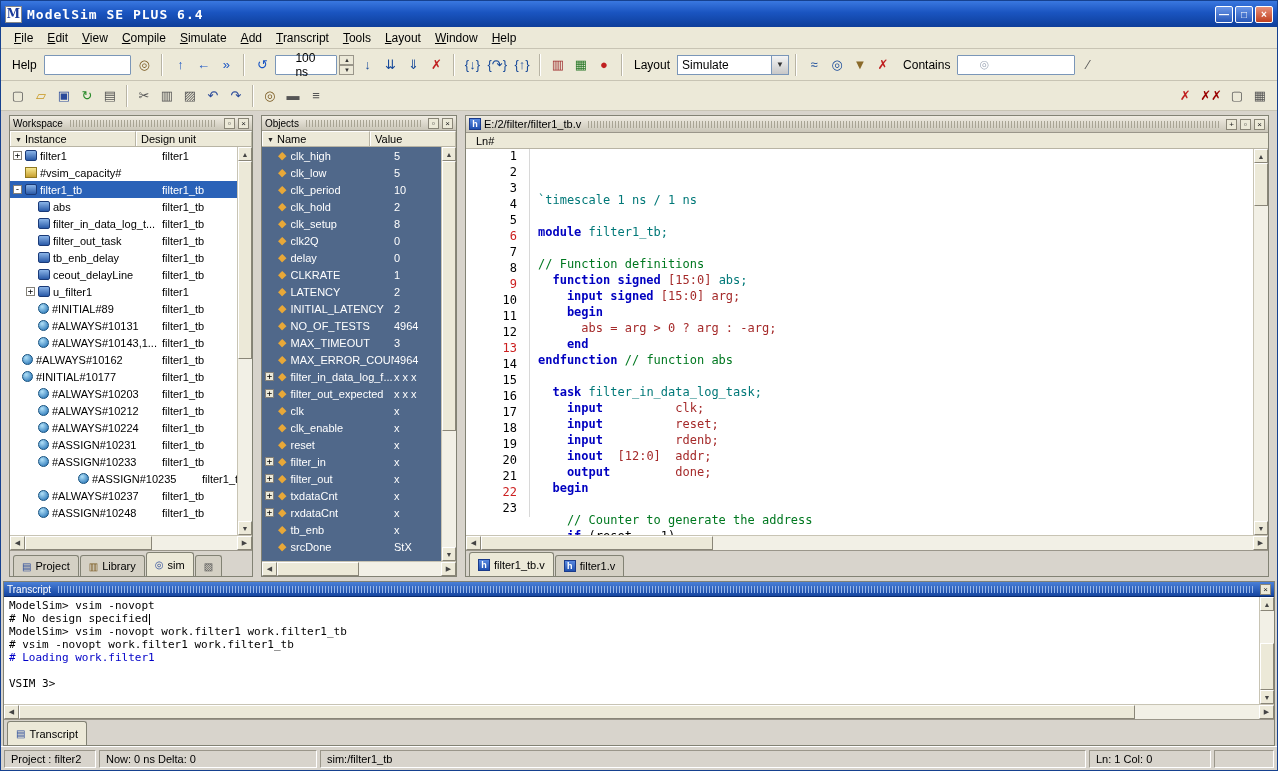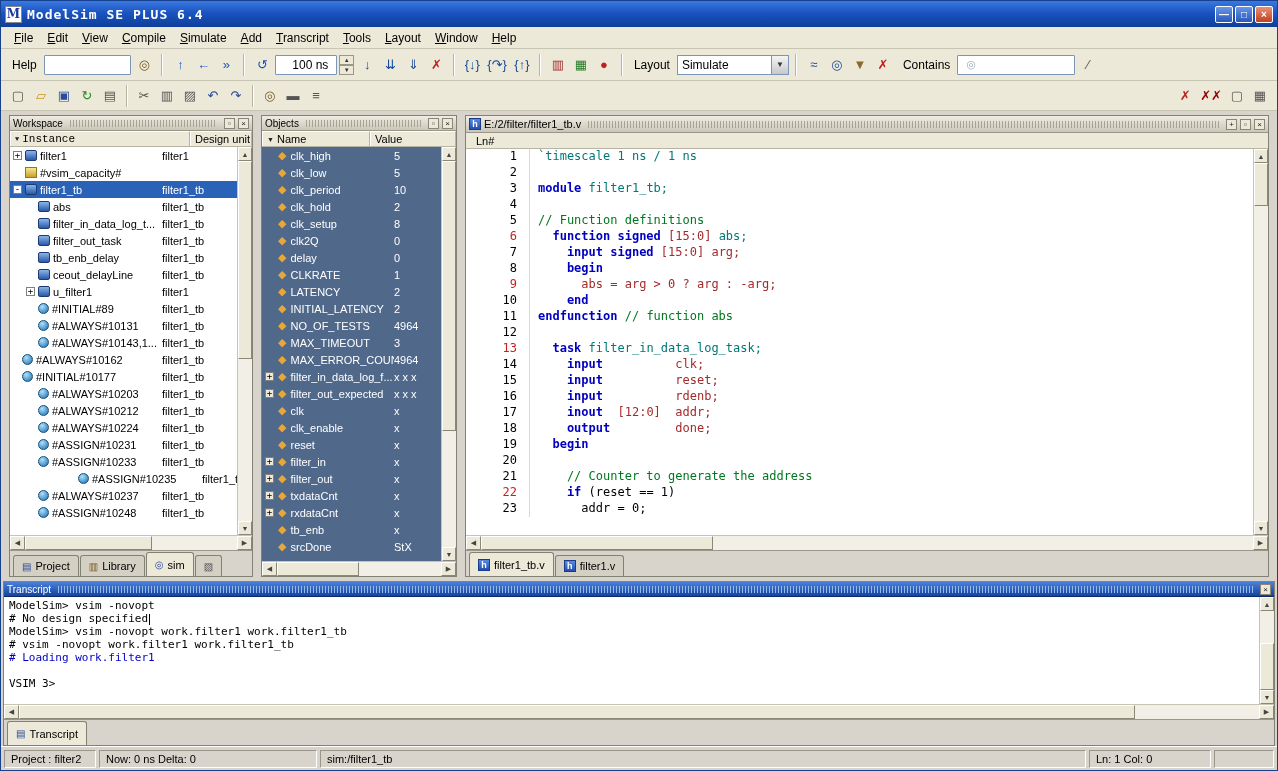--- a/index.html
+++ b/index.html
@@ -17,21 +17,21 @@
 
 .menubar{height:22px;flex:none;background:#ece9d8;border-bottom:1px solid #c8c4b4;display:flex;align-items:center;padding:0 6px;}
 .menu-item{padding:3px 7px;white-space:nowrap;}
 .toolbar{flex:none;background:#ece9d8;display:flex;align-items:center;padding:2px 6px;border-bottom:1px solid #c8c4b4;gap:2px;}
 .toolbar.t1{height:32px;}
 .toolbar.t2{height:30px;}
 .tgroup{display:flex;align-items:center;gap:1px;}
 .tbtn{min-width:22px;height:22px;padding:0 2px;display:flex;align-items:center;justify-content:center;font-size:13px;border:1px solid transparent;border-radius:2px;white-space:nowrap;}
 .tsep{width:2px;height:22px;border-left:1px solid #b8b4a4;border-right:1px solid #fff;margin:0 4px;flex:none;}
 .tlabel{padding:0 5px;font-size:12px;white-space:nowrap;}
-.tinput{height:20px;background:#fff;border:1px solid #7a96b8;border-radius:1px;padding:0 8px;font-size:12px;display:flex;align-items:center;}
+.tinput{height:20px;background:#fff;border:1px solid #7a96b8;border-radius:1px;padding:0 21px;font-size:12px;display:flex;align-items:center;}
 .help-input{width:88px;}
 .time-box{width:62px;justify-content:flex-end;}
 .spin{display:flex;flex-direction:column;width:15px;height:20px;flex:none;}
 .spin span{flex:1;background:#ece9d8;border:1px solid #9a968a;font-size:6px;display:flex;align-items:center;justify-content:center;color:#333;}
 .combo{width:112px;height:20px;background:#fff;border:1px solid #7a96b8;display:flex;align-items:center;flex:none;}
 .combo .val{flex:1;padding:0 4px;overflow:hidden;white-space:nowrap;}
 .combo .drop{width:17px;height:100%;background:linear-gradient(#f4f4f4,#c8c8c8);border-left:1px solid #7a96b8;display:flex;align-items:center;justify-content:center;font-size:8px;color:#333;}
 .contains-input{width:118px;gap:3px;}
 .inicon{color:#9aa4b4;font-size:11px;}
 .spacer{flex:1;}
@@ -92,21 +92,21 @@
 .tab.active{height:24px;background:#ece9d8;}
 .tabicon{font-size:10px;}
 .hicon{width:12px;height:12px;background:linear-gradient(#5a8ae0,#2050b0);color:#fff;font-size:9px;font-weight:bold;display:flex;align-items:center;justify-content:center;border:1px solid #1a3a8a;flex:none;}
 
 
 .lnhead{height:16px;flex:none;background:#ece9d8;border-bottom:1px solid #b8b4a4;font-size:11px;padding-left:10px;display:flex;align-items:center;}
 .codearea{flex:1;overflow:hidden;font-family:"DejaVu Sans Mono",monospace;font-size:12px;background:#fff;min-width:0;}
 .crow{height:16px;display:flex;white-space:pre;}
 .ln{width:64px;flex:none;text-align:right;padding-right:12px;color:#000;border-right:1px solid #d8d8d8;}
 .ln.red{color:#cc2020;}
-.ctext{padding-left:8px;}
+.ctext{padding-left:8px;margin-top:44px;}
 .sg-kw{color:#0000c0;font-weight:bold;}
 .sg-id{color:#a52a2a;}
 .sg-cm{color:#007820;}
 .sg-tl{color:#007878;}
 .sg-pl{color:#000;}
 
 
 .transcript{flex:none;height:165px;display:flex;flex-direction:column;background:#fff;border:1px solid #828274;margin:0 2px;}
 .tbody{flex:1;display:flex;min-height:0;}
 .tlines{flex:1;padding:2px 5px;font-family:"DejaVu Sans Mono",monospace;font-size:11px;line-height:13px;overflow:hidden;background:#fff;min-width:0;}
@@ -246,21 +246,21 @@
   <div class="main">
 
     <div class="panel workspace">
       <div class="phead">
         <span class="ptitle">Workspace</span>
         <span class="grip"></span>
         <span class="phbtn">▫</span>
         <span class="phbtn">×</span>
       </div>
       <div class="colhead">
-        <span class="colcell" style="width:180px;font-family:Liberation Mono, monospace;">
+        <span class="colcell" style="width:126px;">
             <span class="sortmark">▼</span>
             <span>Instance</span>
           </span>
         <span class="colcell" style="flex:1;">
             <span>Design unit</span>
           </span>
       </div>
       <div class="pbody">
         <div class="rows">
             <div class="wrow">

